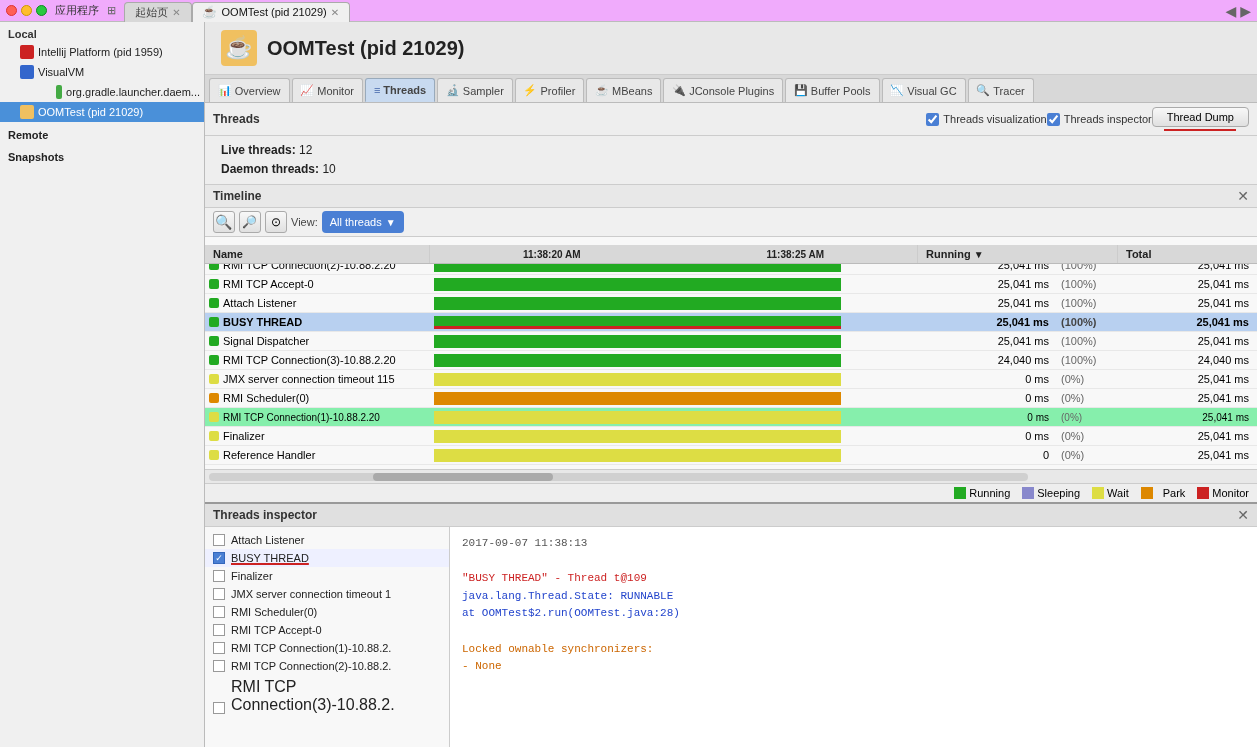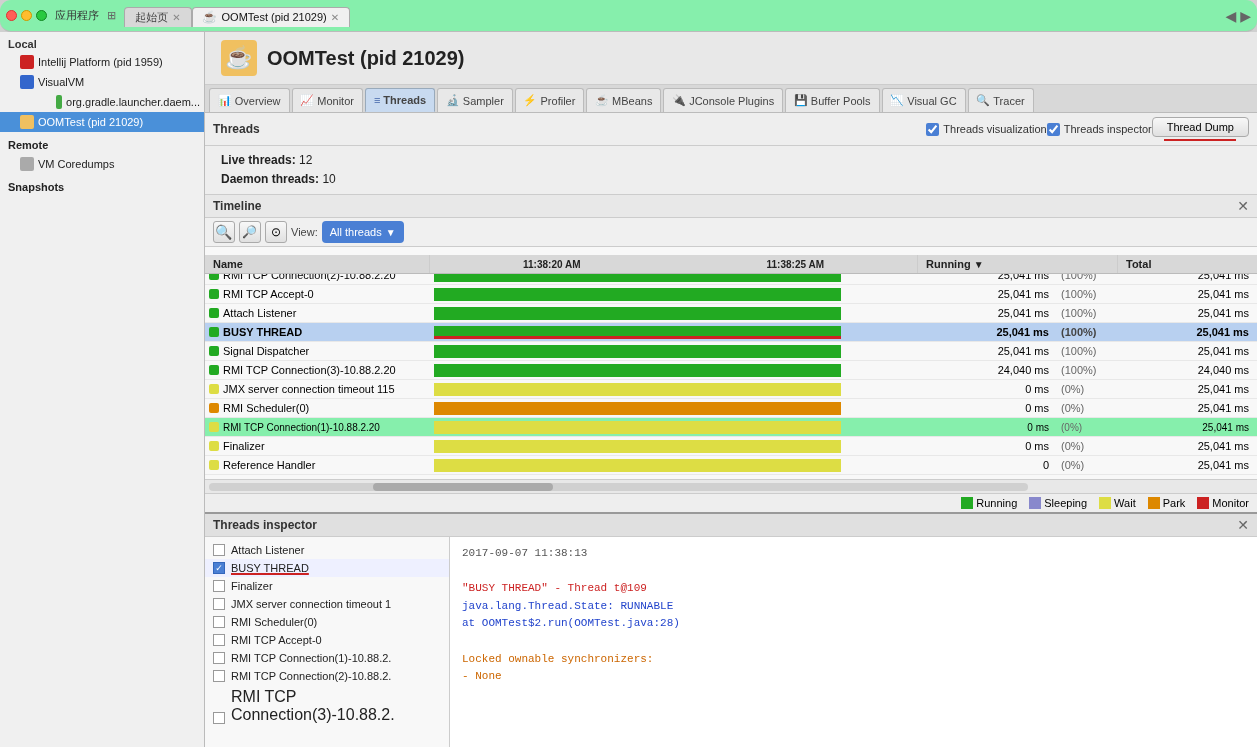--- a/index.html
+++ b/index.html
@@ -19,21 +19,21 @@
     .app-header { background: #e8e8e8; padding: 8px 16px; border-bottom: 1px solid #ccc; display: flex; align-items: center; }
     .content-tab { padding: 4px 12px; font-size: 11px; color: #444; cursor: pointer; border-radius: 4px 4px 0 0; height: 26px; display: flex; align-items: center; }
     .content-tab.active { background: #c0d8f0; border: 1px solid #aabbcc; border-bottom: none; font-weight: 600; }
 
     .sidebar-tree-item { display: flex; align-items: center; padding: 3px 4px; font-size: 11px; color: #222; cursor: pointer; white-space: nowrap; }
     .sidebar-tree-item.selected { background: #4a90d9; color: white; }
   </style>
 </head>
 <body>
 
-<div style="display:flex; align-items:center; background:#86efac; border-bottom:1px solid #bbb; height:32px; padding:0 6px;border-radius:11px;">
+<div style="display:flex; align-items:center; background:#f0abfc; border-bottom:1px solid #bbb; height:22px; padding:0 6px;">
   <div style="display:flex; gap:4px; align-items:center; margin-right:8px;">
     <span style="width:11px;height:11px;background:#ff5f57;border-radius:50%;display:inline-block;border:1px solid #dd3333;"></span>
     <span style="width:11px;height:11px;background:#ffbd2e;border-radius:50%;display:inline-block;border:1px solid #cc9900;"></span>
     <span style="width:11px;height:11px;background:#28c940;border-radius:50%;display:inline-block;border:1px solid #118822;"></span>
   </div>
   <span style="font-size:11px;color:#333;margin-right:8px;">应用程序</span>
   <span style="font-size:11px;color:#666;">⊞</span>
 
   <div style="display:flex; margin-left:8px; height:22px; align-items:flex-end;">
     <div style="background:#d8d8d8;border:1px solid #aaa;border-bottom:none;padding:2px 10px;font-size:11px;color:#444;border-radius:4px 4px 0 0;height:20px;display:flex;align-items:center;gap:4px;">
@@ -68,24 +68,20 @@
       <span style="width:14px;height:14px;background:#44aa44;border-radius:2px;display:inline-block;margin-right:4px;"></span>
       <span>org.gradle.launcher.daem...</span>
     </div>
     <div class="sidebar-tree-item selected" style="padding-left:20px;">
       <span style="width:14px;height:14px;background:#f0c060;border-radius:2px;display:inline-block;margin-right:4px;"></span>
       <span>OOMTest (pid 21029)</span>
     </div>
 
     <div class="sidebar-tree-item" style="padding-left:8px; font-weight:bold; margin-top:4px;">
       <span>Remote</span>
-    </div>
-    <div class="sidebar-tree-item" style="padding-left:20px;">
-      <span style="width:14px;height:14px;background:#aaa;border-radius:2px;display:inline-block;margin-right:4px;"></span>
-      <span>VM Coredumps</span>
     </div>
     <div class="sidebar-tree-item" style="padding-left:8px; font-weight:bold; margin-top:4px;">
       <span>Snapshots</span>
     </div>
   </div>
 
   <div class="content">
 
     <div class="app-header">
       <div style="width:36px;height:36px;background:#f0c060;border-radius:4px;display:flex;align-items:center;justify-content:center;font-size:22px;margin-right:10px;">☕</div>
@@ -359,21 +355,21 @@
             <span>Running</span>
           </div>
           <div style="display:flex;align-items:center;gap:3px;">
             <span style="width:12px;height:12px;background:#8888cc;display:inline-block;"></span>
             <span>Sleeping</span>
           </div>
           <div style="display:flex;align-items:center;gap:3px;">
             <span style="width:12px;height:12px;background:#dddd44;display:inline-block;"></span>
             <span>Wait</span>
           </div>
-          <div style="display:flex;align-items:center;gap:3px;">
+          <div style="display:flex;align-items:center;gap:10px;">
             <span style="width:12px;height:12px;background:#dd8800;display:inline-block;"></span>
             <span>Park</span>
           </div>
           <div style="display:flex;align-items:center;gap:3px;">
             <span style="width:12px;height:12px;background:#cc2222;display:inline-block;"></span>
             <span>Monitor</span>
           </div>
         </div>
       </div>
 

